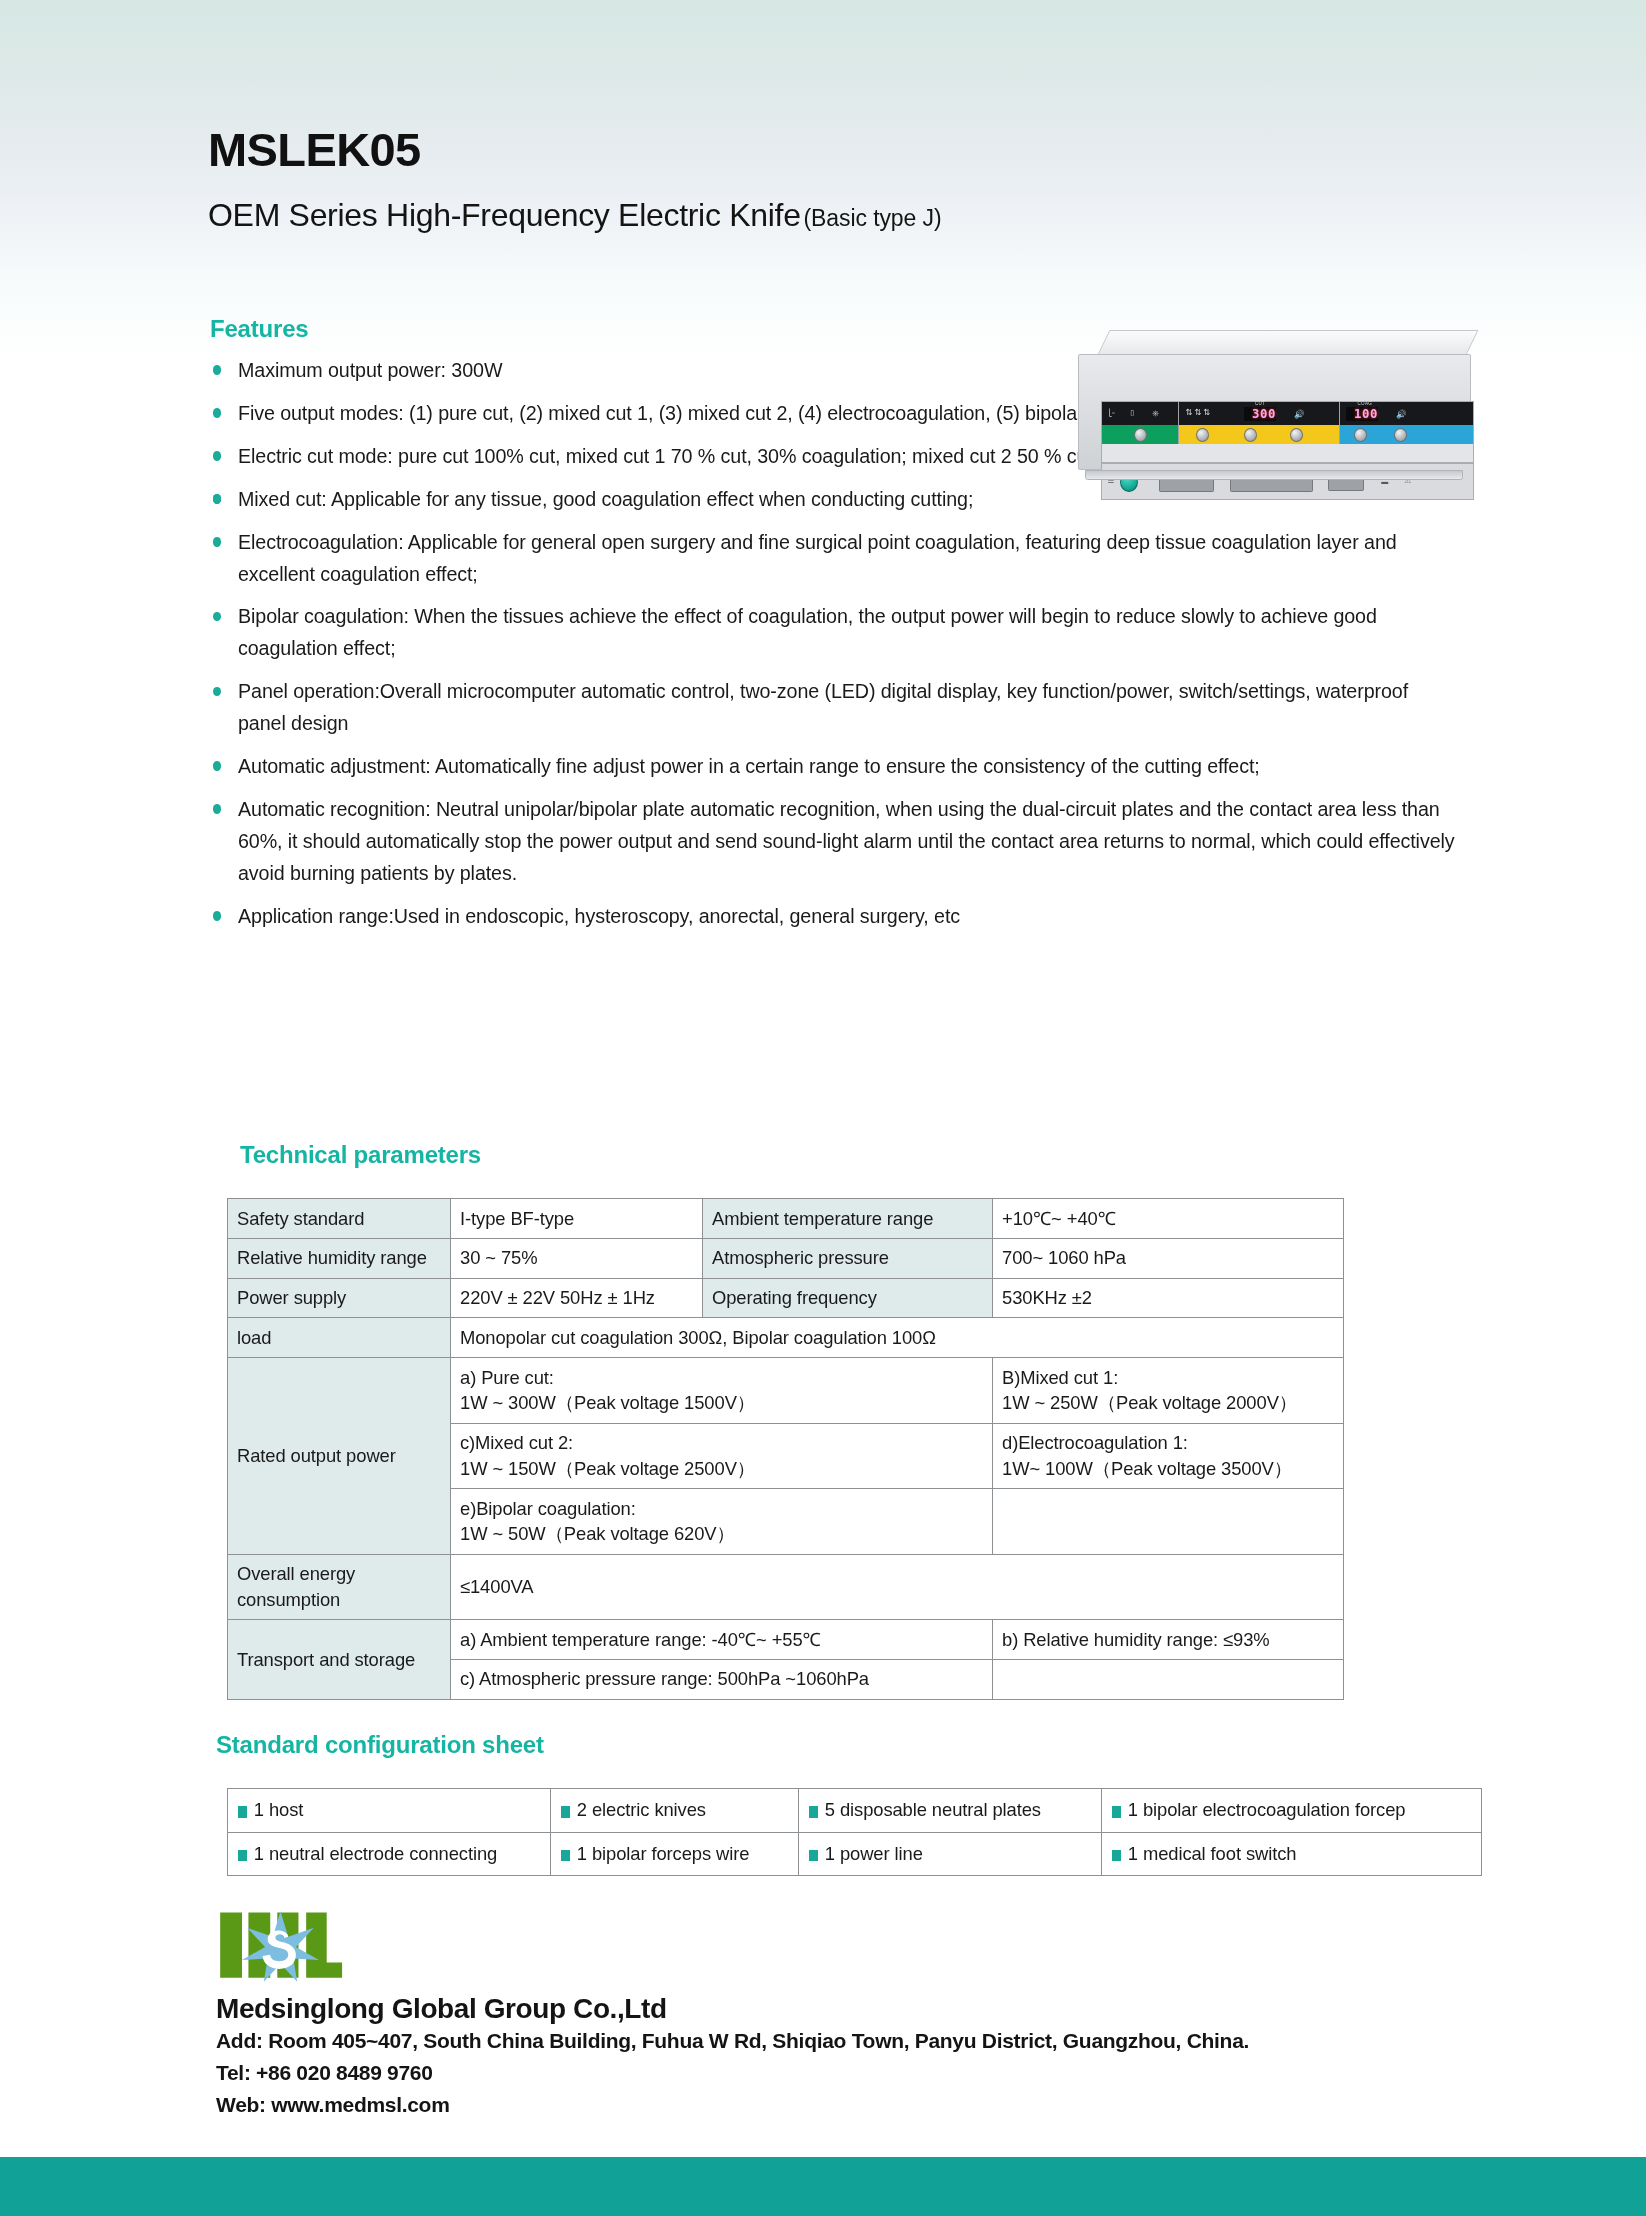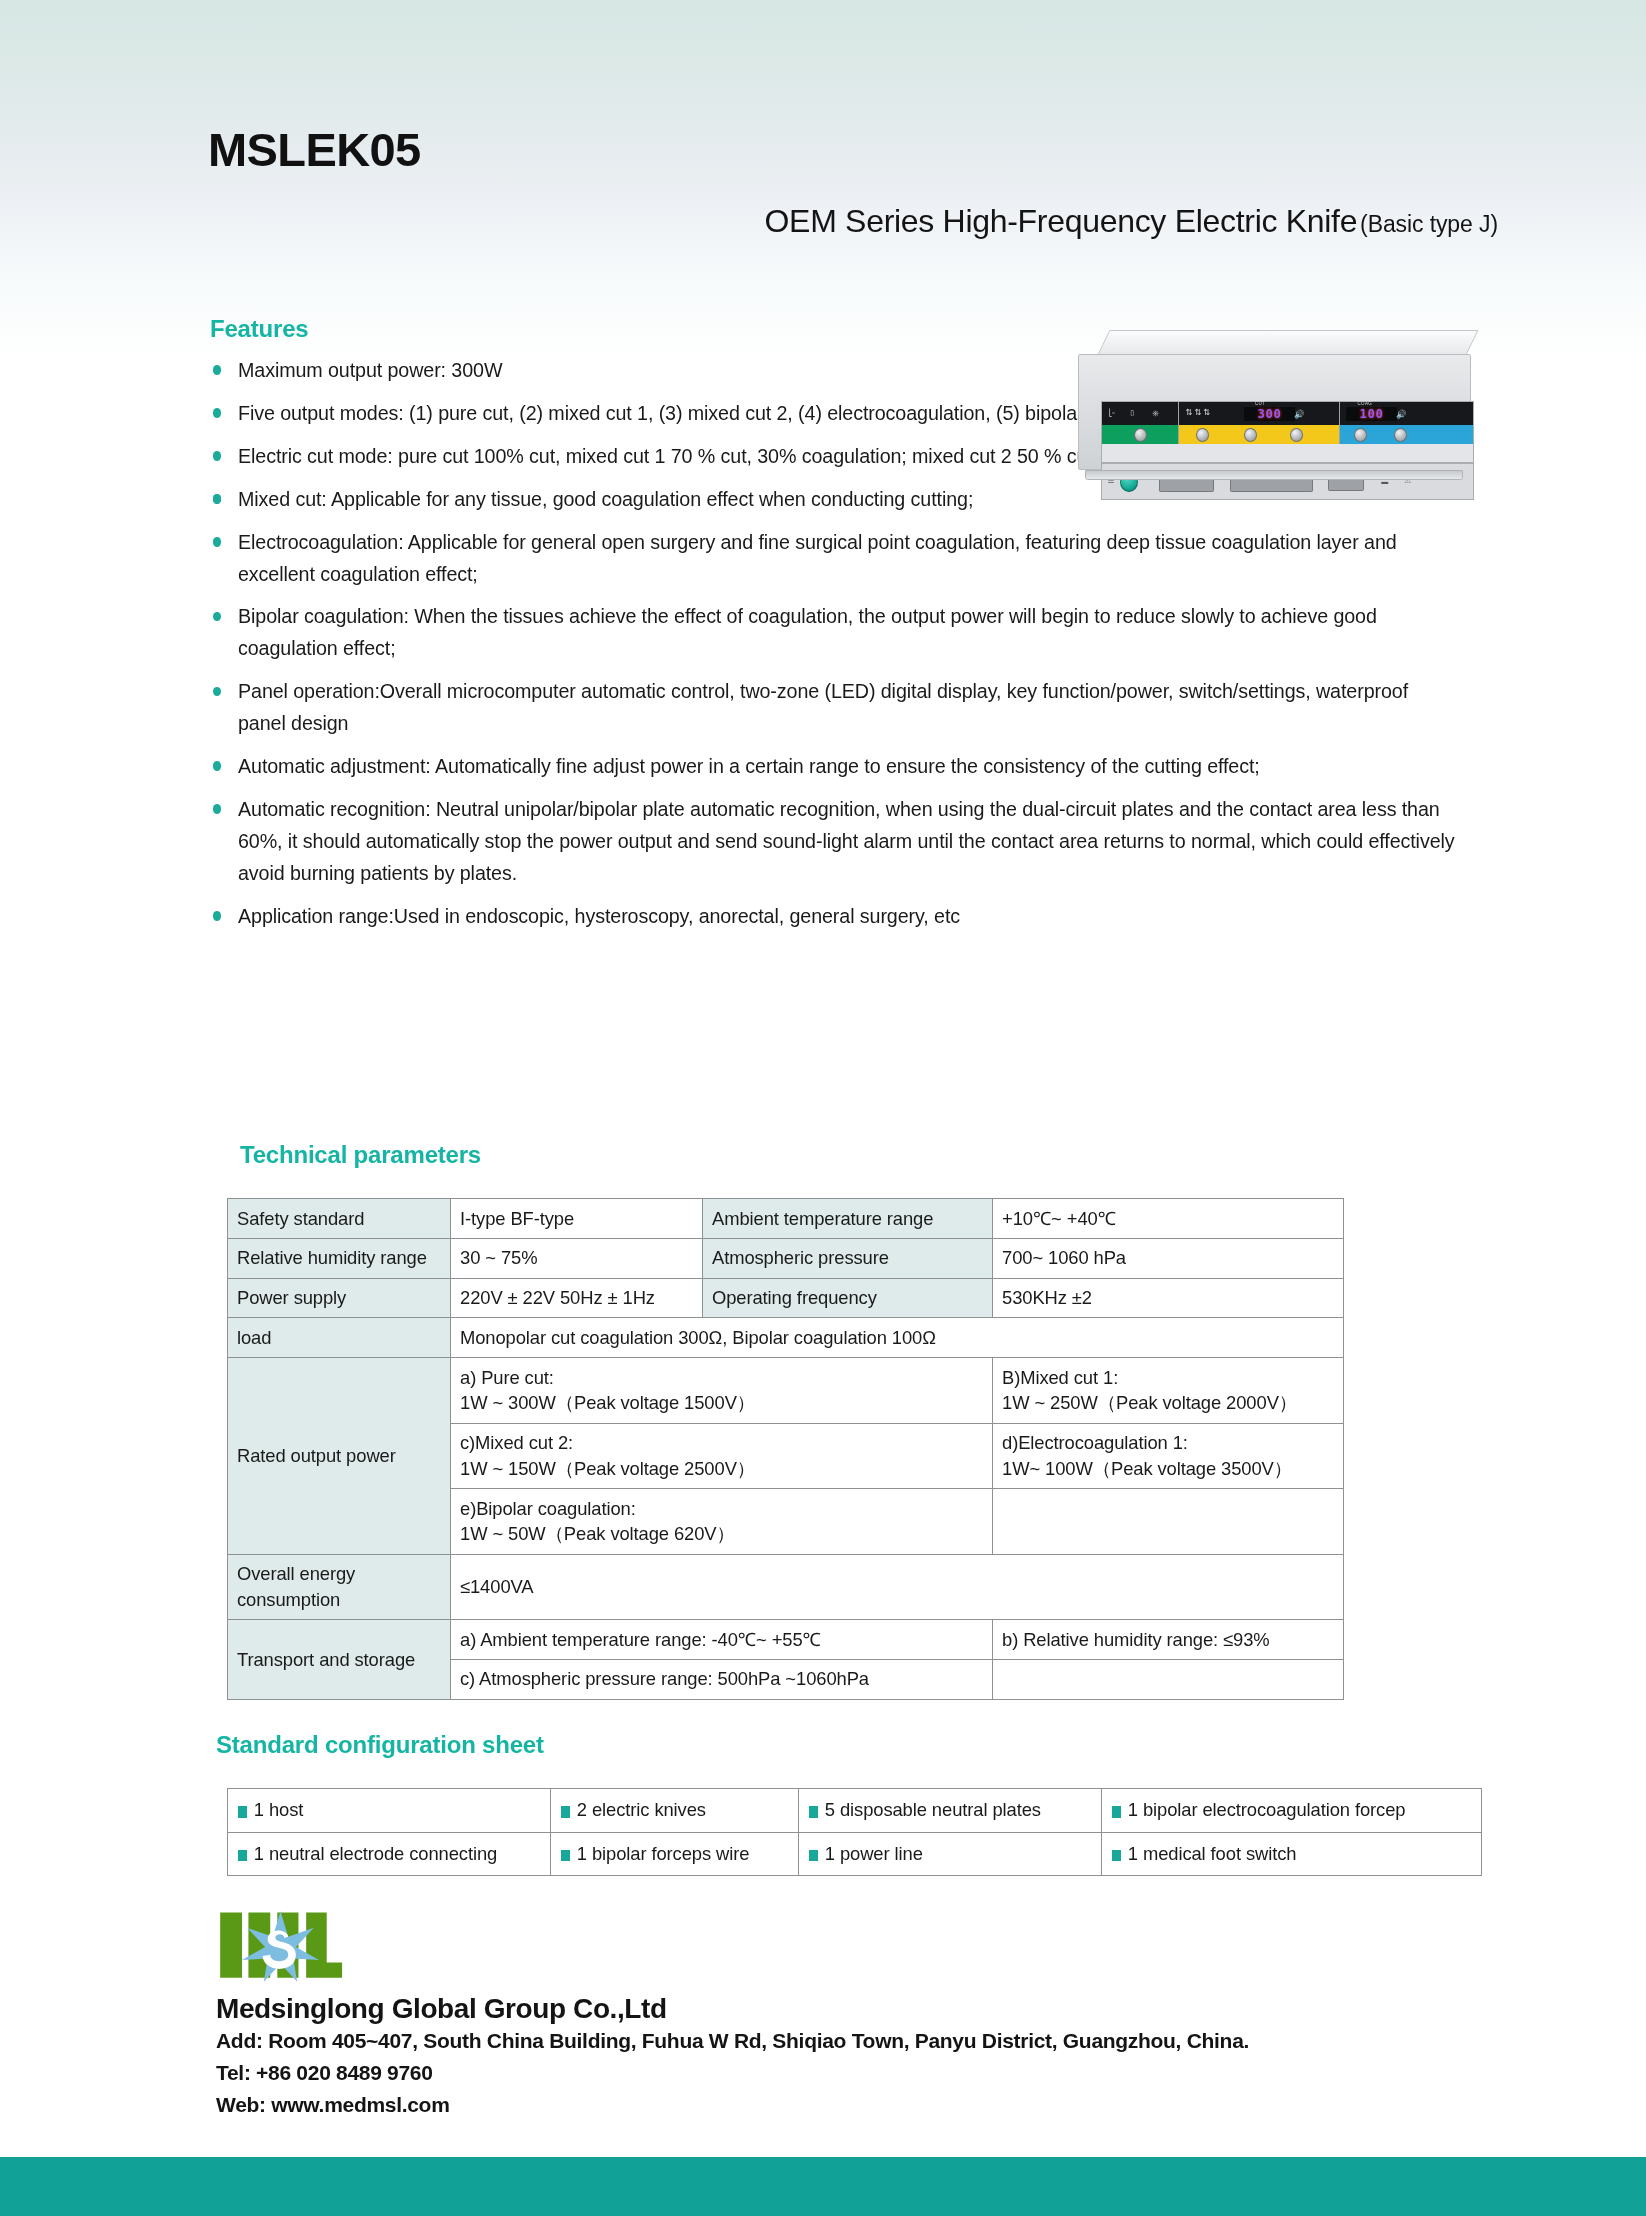--- a/index.html
+++ b/index.html
@@ -48,23 +48,22 @@
     width: 1290px;
   }
   #product-code {
     font-size: 47px;
     font-weight: bold;
     letter-spacing: -0.6px;
     color: #111111;
     line-height: 1.0;
   }
   #subtitle-row {
-    margin-top: 30px;
+    margin-top: 24px;
     white-space: nowrap;
-    text-align: right;
   }
   #subtitle-main {
     font-size: 32px;
     color: #141414;
     letter-spacing: -0.3px;
   }
   #subtitle-sub {
     font-size: 23px;
     color: #141414;
     letter-spacing: -0.1px;
@@ -169,28 +168,28 @@
     position: absolute;
     top: 2.6px;
     width: 13px; height: 14px;
     border-radius: 50%;
     background: radial-gradient(circle at 35% 30%, #f2f3f4, #a8abaf 70%, #85888c);
     border: 0.6px solid #6e7175;
   }
   .led-display {
     position: absolute;
     top: 5.2px;
-    width: 51px; height: 14px;
+    width: 32px; height: 14px;
     background: #0a0b0c;
-    color: #8b5cf6;
+    color: #f0abfc;
     font-family: "DejaVu Sans Mono", monospace;
     font-size: 12.3px;
     font-weight: bold;
     letter-spacing: 0.6px;
-    text-align: center;
+    text-align: right;
     line-height: 14px;
     text-shadow: 0 0 3.2px #ff2b18;
   }
   .led-label {
     position: absolute;
     top: -0.6px;
     font-size: 4.5px;
     color: #d8dade;
     letter-spacing: 0.3px;
   }

